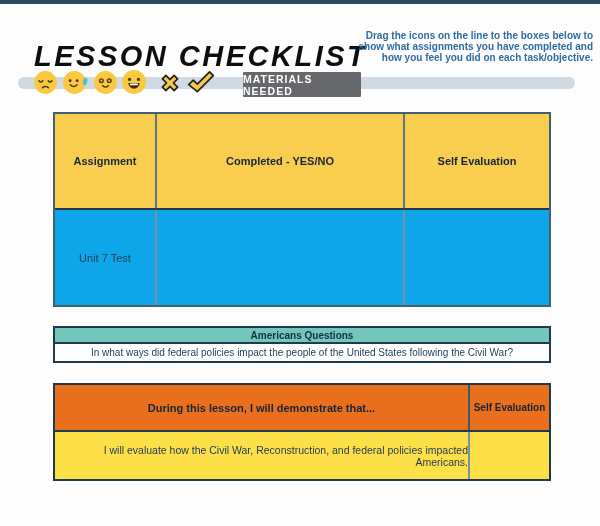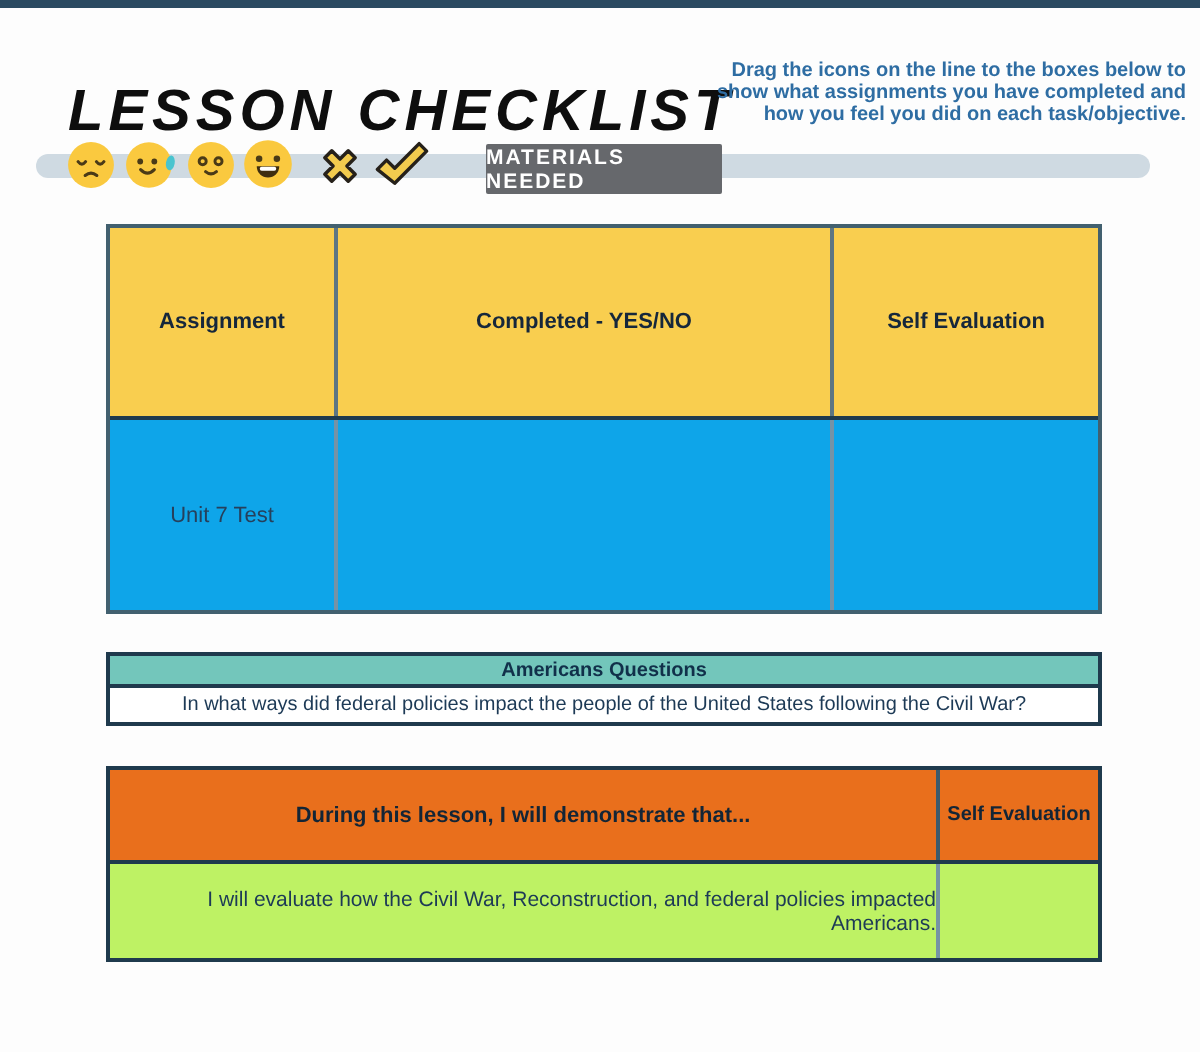--- a/index.html
+++ b/index.html
@@ -42,42 +42,42 @@
     display: flex; align-items: center; justify-content: center;
     font-weight: bold; font-size: 11px; color: #16273b;
     border-right: 2px solid #5d7683; box-sizing: border-box;
   }
   .a-body { display: flex; height: 95px; background: #0ea5e9; }
   .a-body .cell {
     display: flex; align-items: center; justify-content: center;
     font-size: 11px; color: #26405c;
     border-right: 2px solid #7693a5; box-sizing: border-box;
   }
-  .col-1 { width: 114px; } .col-2 { width: 248px; } .col-3 { flex: 1; border-right: none !important; }
+  .col-1 { width: 102px; } .col-2 { width: 248px; } .col-3 { flex: 1; border-right: none !important; }
 
   
   .eq-table { position: absolute; left: 53px; top: 326px; width: 494px; border: 2px solid #1f3a4d; background: #fff; }
   .eq-head {
     height: 12px; background: #73c6bb; border-bottom: 2px solid #1f3a4d;
     display: flex; align-items: center; justify-content: center;
     font-size: 10px; font-weight: bold; color: #11304a; padding: 1px 0;
   }
   .eq-body {
     height: 15px; display: flex; align-items: center; justify-content: center;
     font-size: 10px; color: #1d3a56; padding: 1px 0;
   }
 
   
   .o-table { position: absolute; left: 53px; top: 383px; width: 494px; border: 2px solid #1f3a4d; }
   .o-head { display: flex; height: 45px; background: #e96f1c; border-bottom: 2px solid #1f3a4d; }
   .o-head .ocell {
     display: flex; align-items: center; justify-content: center;
     font-weight: bold; color: #132536; box-sizing: border-box;
   }
-  .o-body { display: flex; height: 47px; background: #bef264; }
+  .o-body { display: flex; height: 47px; background: #fde047; }
   .o-col1 { width: 415px; border-right: 2px solid #3d5a6b; box-sizing: border-box; font-size: 11px; text-align: right; }
   .o-col2 { flex: 1; font-size: 10px; }
   .o-body .o-col1 {
     border-right: 2px solid #7693a5; display: flex; align-items: center;
     padding-left: 18px; font-size: 10.5px; color: #1d3a56; font-weight: normal;
   }
   .o-body .o-col2 { border: none; }
 </style>
 </head>
 <body>

